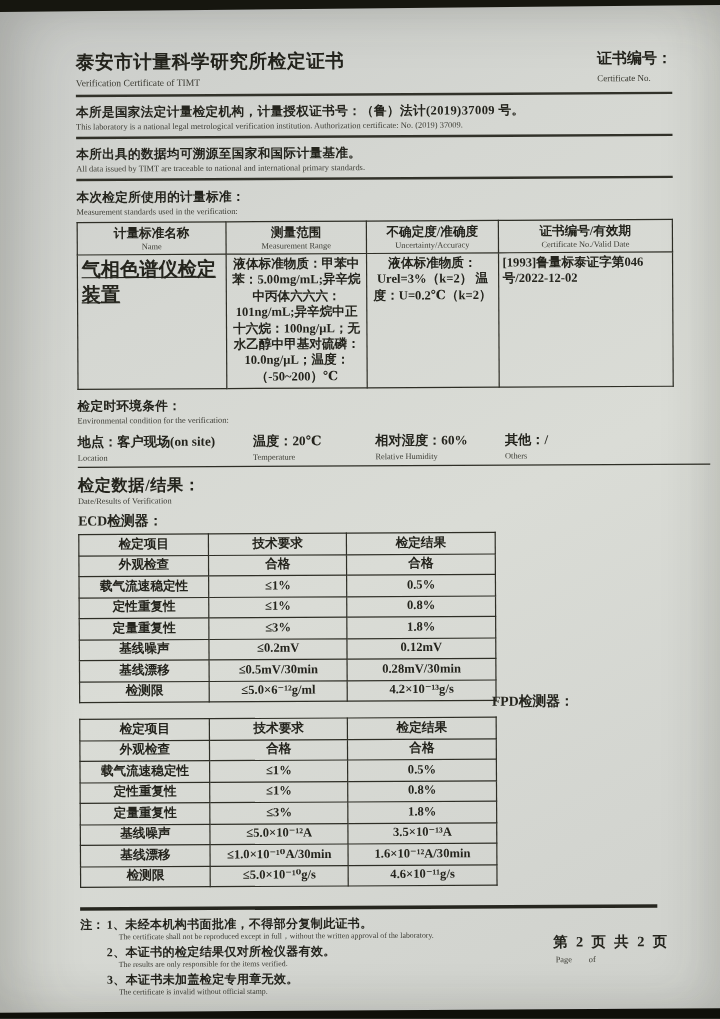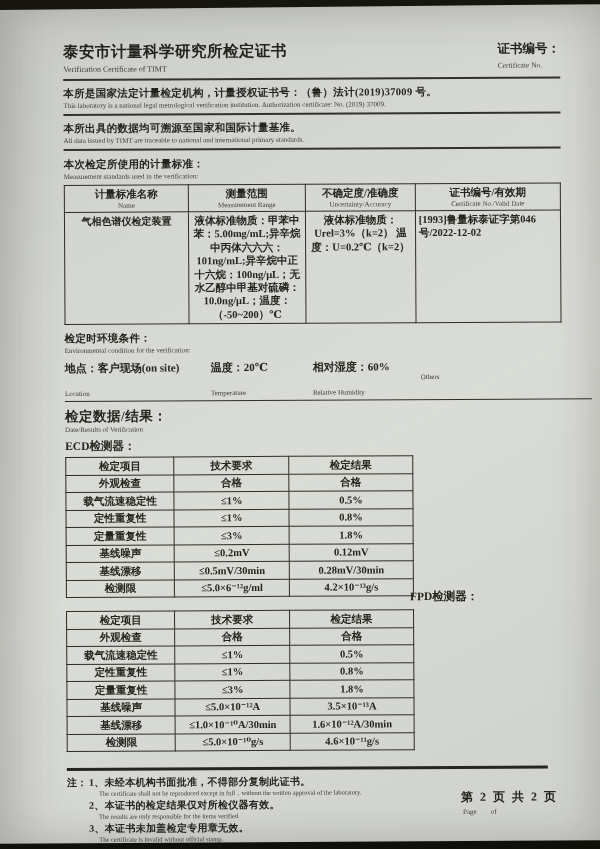--- a/index.html
+++ b/index.html
@@ -57,29 +57,29 @@
   
   .section-head{margin-top:7px;}
   
   table{border-collapse:collapse;}
   .std-table{width:100%;margin-top:4px;table-layout:fixed;}
   .std-table th,.std-table td{border:1.3px solid #2e2e26;padding:2px 3px;vertical-align:top;}
   .std-table th{font-weight:bold;margin-top:16px;}
   .std-th-cn{font-size:10.5px;}
   .std-th-en{font-size:7px;font-weight:normal;color:#3a3a32;}
   .std-c1{width:25%;} .std-c2{width:23.5%;} .std-c3{width:22%;} .std-c4{width:29.5%;}
-  .std-name{font-size:10px;font-weight:bold;text-align:center;padding-top:3px;}
+  .std-name{font-size:16px;font-weight:bold;text-align:left;padding-top:3px;text-decoration:underline;}
   .std-range{font-size:10.5px;font-weight:bold;text-align:center;line-height:13.4px;}
   .std-unc{font-size:10.5px;font-weight:bold;text-align:center;line-height:13.4px;}
   .std-cert{font-size:10.5px;font-weight:bold;text-align:left;line-height:13.4px;}
   
   .env-row{display:flex;margin-top:6px;border-bottom:1.5px solid #2e2e26;padding-bottom:3px;margin-right:-30px;}
   .env-f1{width:146px;} .env-f2{width:102px;} .env-f3{width:108px;} .env-f4{flex:1;}
   .env-line1{font-size:11px;font-weight:bold;white-space:nowrap;}
-  .env-line2{font-size:7px;color:#3a3a32;margin-top:14px;}
+  .env-line2{font-size:7px;color:#3a3a32;margin-top:2px;}
   
   .results-head{margin-top:6px;}
   .results-cn{font-size:13.5px;font-weight:bold;letter-spacing:.5px;}
   .results-en{font-size:7px;color:#3a3a32;}
   .det-label{font-size:11.5px;font-weight:bold;margin-top:5px;}
   .det-table{width:348px;margin-top:3px;table-layout:fixed;}
   .det-table th,.det-table td{
     border:1.3px solid #2e2e26;padding:1.5px 6px;
     font-size:10.5px;font-weight:bold;text-align:center;
     line-height:13.5px;white-space:nowrap;overflow:hidden;
@@ -181,20 +181,23 @@
         </div>
         <div class="env-line2">Temperature</div>
       </div>
       <div class="env-f3">
         <div class="env-line1">
           <span>相对湿度：</span><span>60%</span>
         </div>
         <div class="env-line2">Relative Humidity</div>
       </div>
       <div class="env-f4">
+        <div class="env-line1">
+          <span>其他：</span><span>/</span>
+        </div>
         <div class="env-line2">Others</div>
       </div>
     </div>
 
     <div class="results-head">
       <div class="results-cn">检定数据/结果：</div>
       <div class="results-en">Date/Results of Verification</div>
     </div>
 
     <div class="det-label">ECD检测器：</div>

